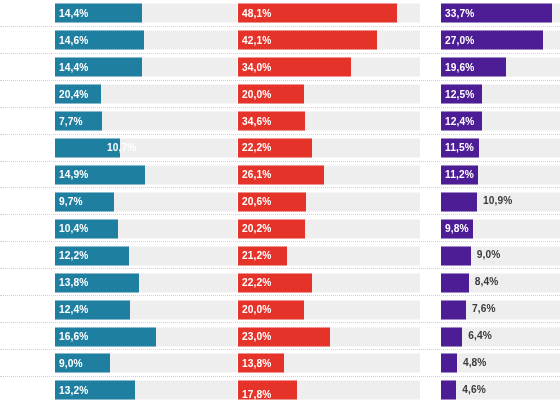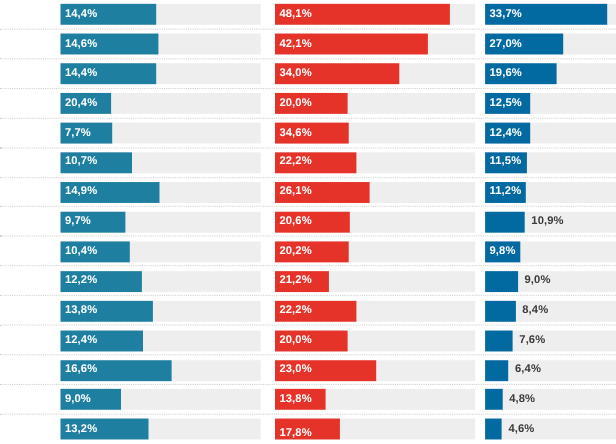--- a/index.html
+++ b/index.html
@@ -43,31 +43,31 @@
     margin-left:-62px;
   }
 
   
   .track{
     position:absolute;top:50%;transform:translateY(-50%);
     height:19px;
     background:#eeeeee;
   }
   .track.teal{left:55px;width:182px;text-align:center;}
-  .track.red {left:250px;width:182px;}
+  .track.red {left:238px;width:182px;}
   .track.dark{left:441px;width:119px;}
 
   .fill{
     position:absolute;left:0;top:0;height:100%;
     display:flex;align-items:center;
     box-sizing:border-box;
   }
   .fill.teal{background:#1f7fa0;}
   .fill.red {background:#e5332a;}
-  .fill.dark{background:#0369a1;}
+  .fill.dark{background:#4c1d95;}
 
   .val{
     font-size:10.2px;
     font-weight:bold;
     letter-spacing:.1px;
     white-space:nowrap;
     line-height:1;
   }
   .val.inside{color:#ffffff;padding-left:4px;}
   .val.outside{
@@ -105,21 +105,21 @@
         <div class="fill teal" style="width: 88.6px;">
           <div class="val inside">14,6%</div>
         </div>
       </div>
       <div class="track red">
         <div class="fill red" style="width: 139.3px;">
           <div class="val inside">42,1%</div>
         </div>
       </div>
       <div class="track dark">
-        <div class="fill dark" style="width: 71px;">
+        <div class="fill dark" style="width: 102px;">
           <div class="val inside">27,0%</div>
         </div>
       </div>
       <div class="sep"></div>
     </div>
     <div class="row">
       <div class="label">
         <span></span>
       </div>
       <div class="track teal">
@@ -173,21 +173,21 @@
       <div class="track dark">
         <div class="fill dark" style="width: 41px;">
           <div class="val inside">12,4%</div>
         </div>
       </div>
       <div class="sep"></div>
     </div>
     <div class="row">
       <div class="label"></div>
       <div class="track teal">
-        <div class="fill teal" style="width: 64.9px;">
+        <div class="fill teal" style="width: 64.9px; padding-left: 48px;">
           <div class="val inside">10,7%</div>
         </div>
       </div>
       <div class="track red">
         <div class="fill red" style="width: 73.5px;">
           <div class="val inside">22,2%</div>
         </div>
       </div>
       <div class="track dark">
         <div class="fill dark" style="width: 38px;">

